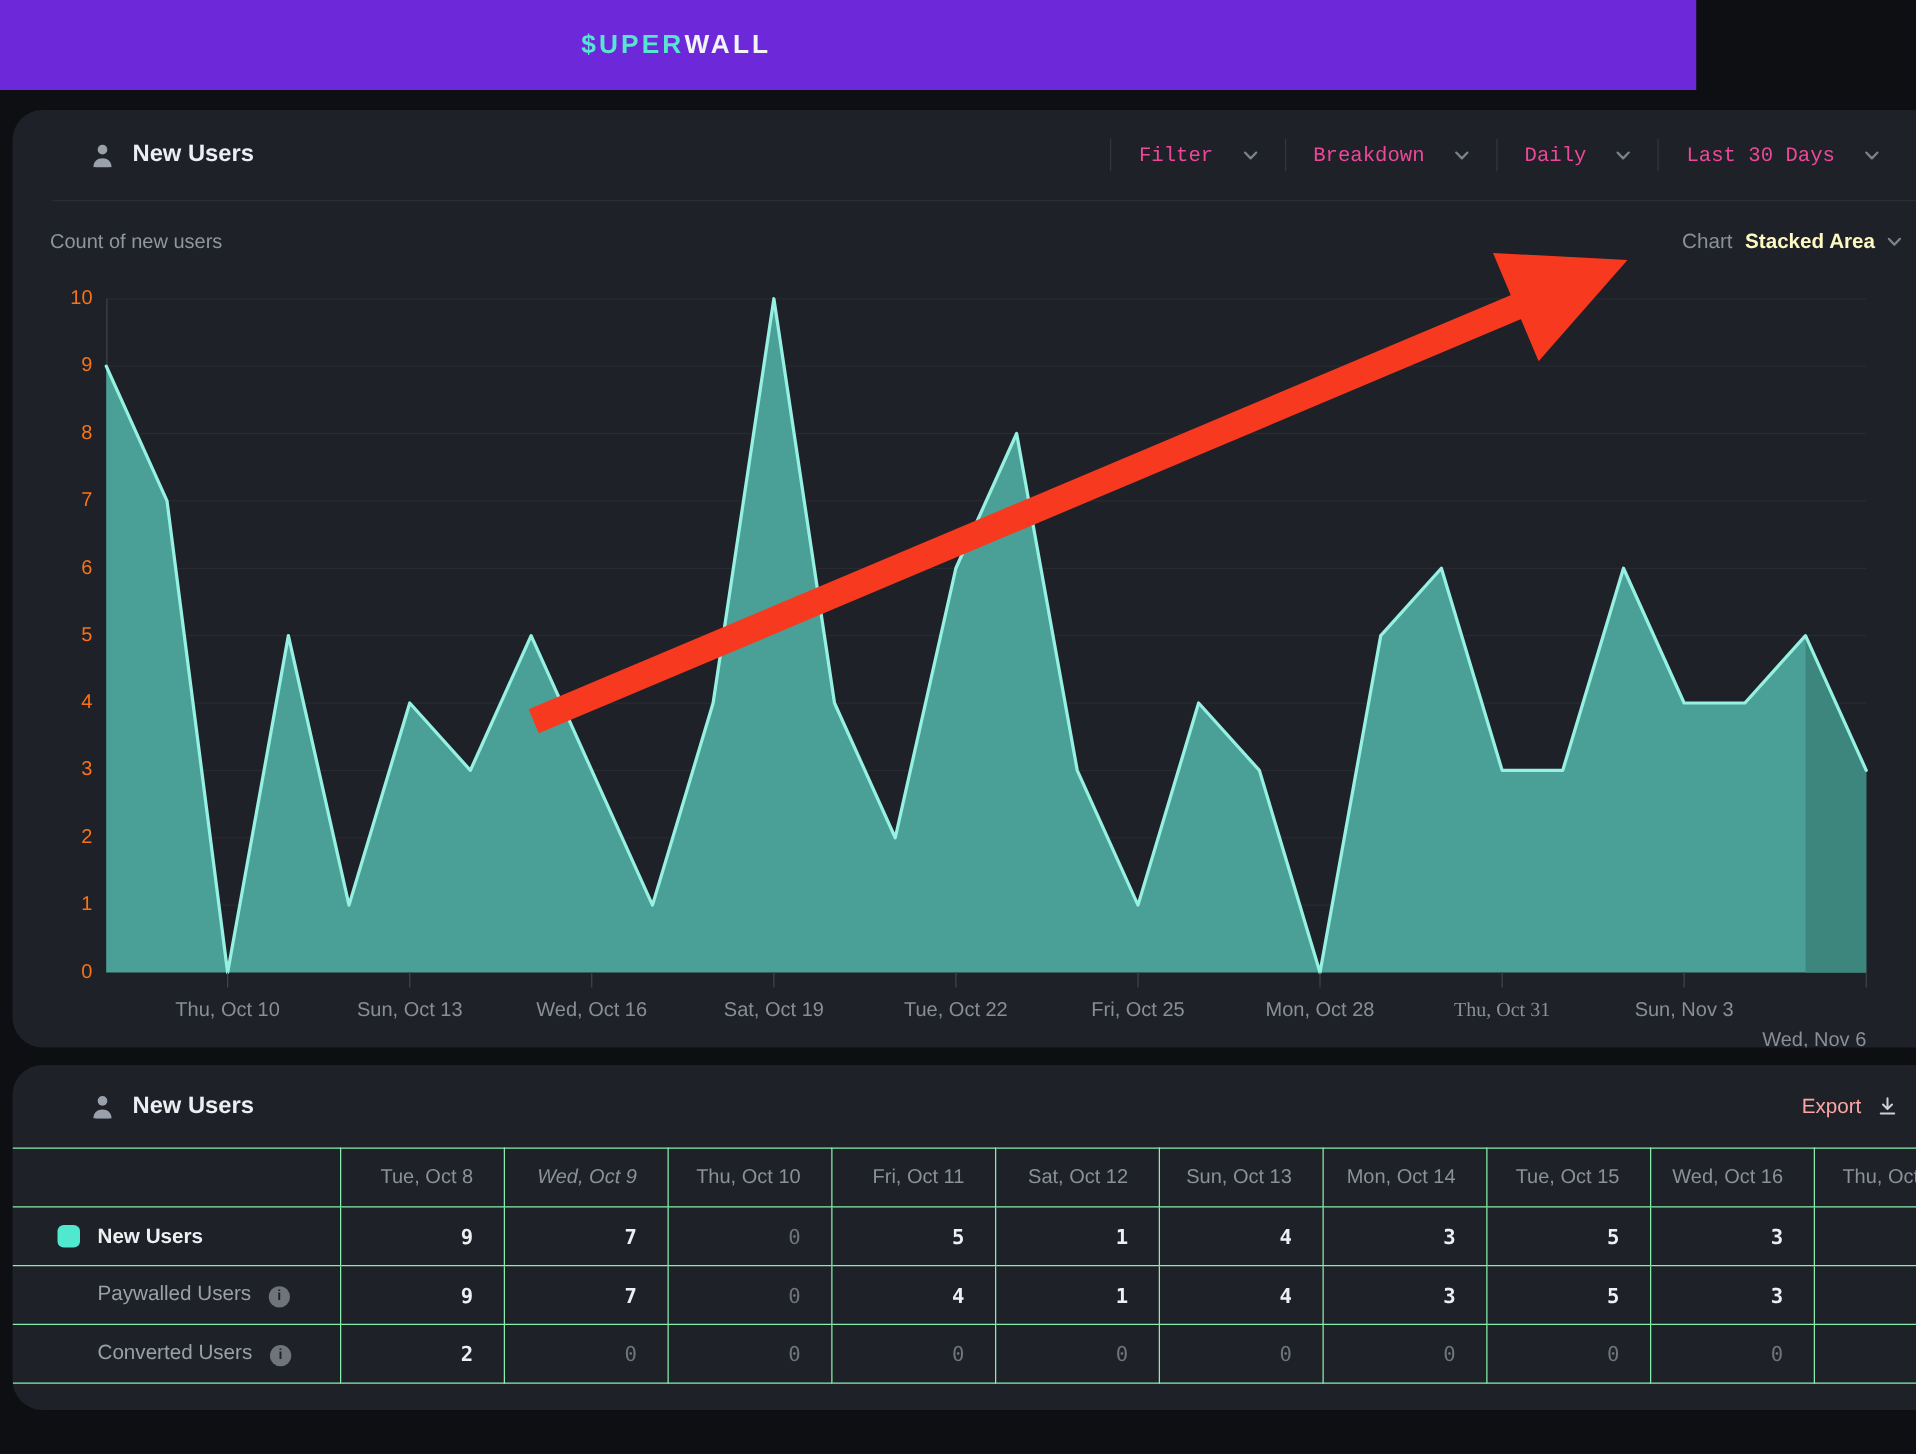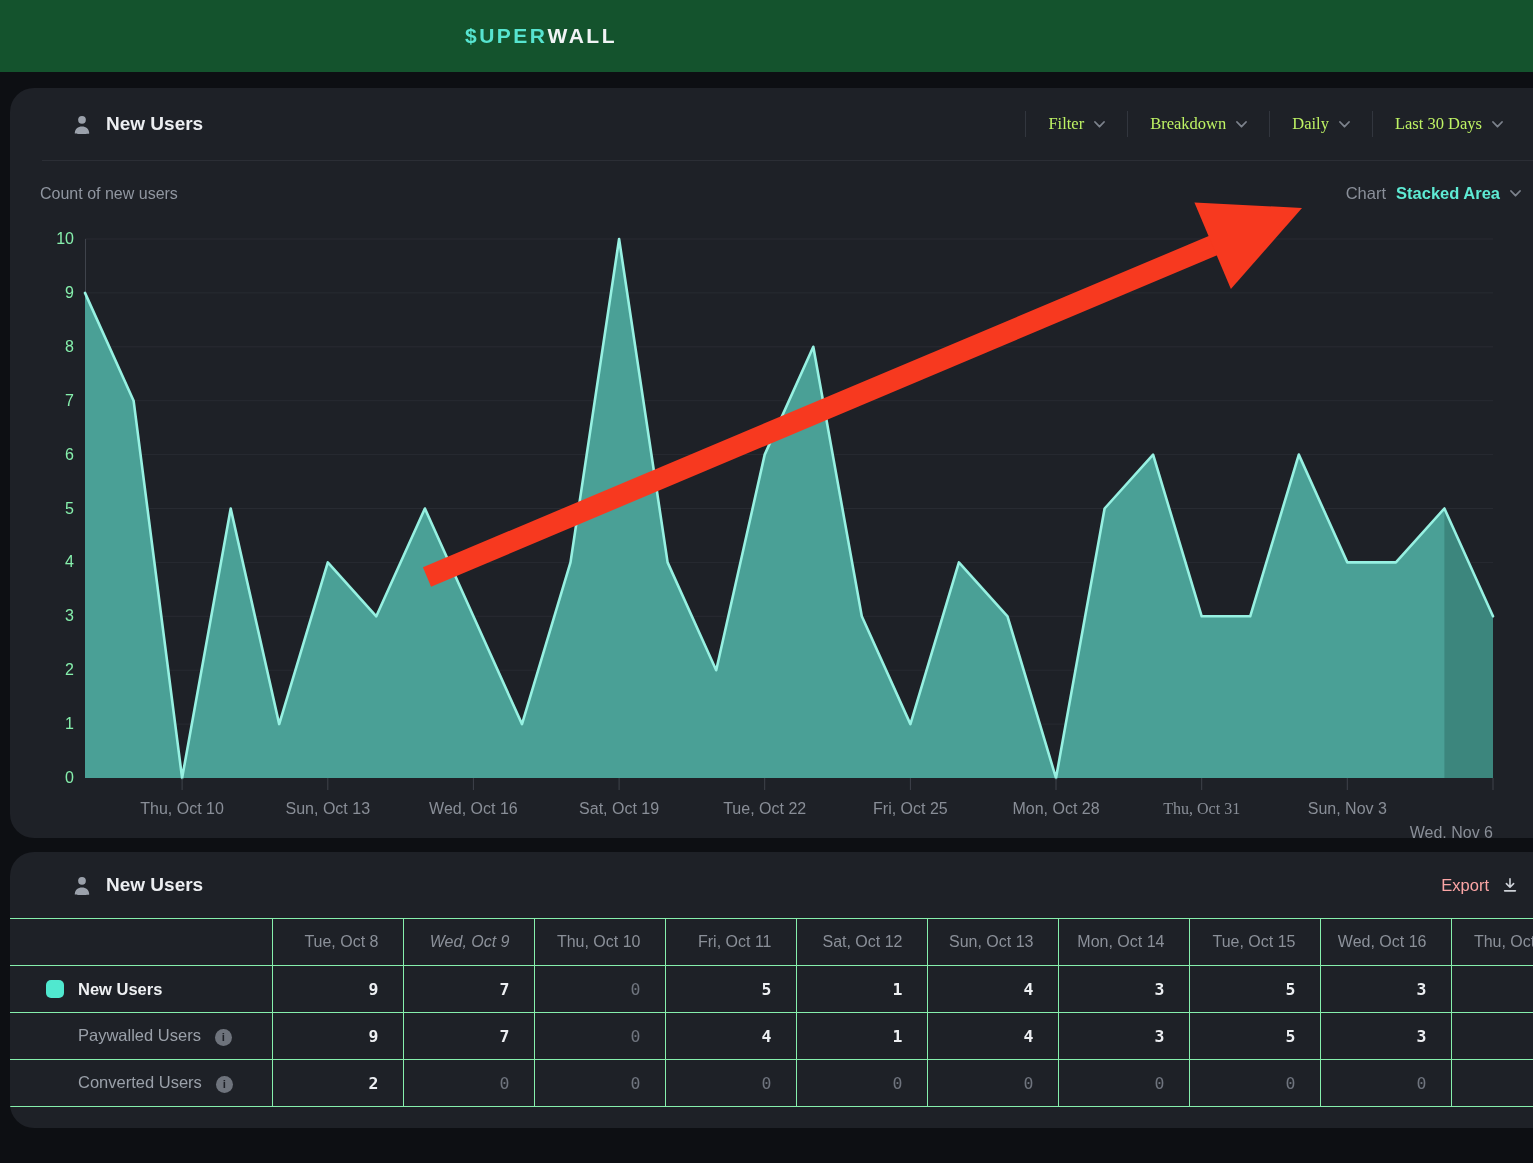--- a/index.html
+++ b/index.html
@@ -2,49 +2,49 @@
 <html><head>
 <meta charset="utf-8">
 <style>
   html,body{margin:0;padding:0;}
   body{
     width:1533px;height:1163px;position:relative;overflow:hidden;
     background:#0d0f13;
     font-family:"Liberation Sans",sans-serif;
     -webkit-font-smoothing:antialiased;
   }
-  .topbar{position:absolute;left:0;top:0;width:1533px;height:72px;background:#14532d;}
+  .topbar{position:absolute;left:0;top:0;width:1357px;height:72px;background:#6d28d9;}
   .logo{position:absolute;left:465px;top:0;height:72px;display:flex;align-items:center;
     font-size:21px;font-weight:700;letter-spacing:2.5px;color:#f1f3f5;}
   .logo .accent{color:#57e4d0;}
 
   .panel{position:absolute;left:10px;width:1513px;background:#1e2127;border-radius:24px;overflow:hidden;padding-left:32px;}
   #chartPanel{top:88px;height:750px;}
   #tablePanel{top:852px;height:276px;}
 
   .phead{display:flex;align-items:center;justify-content:space-between;padding:0 30px;}
   #chartPanel .phead{height:72px;border-bottom:1px solid #2b2e35;}
   #tablePanel .phead{height:66px;}
   .ptitle{display:flex;align-items:center;gap:14px;font-size:19px;font-weight:700;color:#eceef1;}
 
   .controls{display:flex;align-items:center;}
   .vdiv{width:1px;height:26px;background:#32363e;}
-  .ctrl{display:flex;align-items:center;gap:10px;background:none;border:none;cursor:pointer;
-    color:#bef264;font-size:16.5px;font-family:Liberation Serif, serif;padding:0 22px;white-space:nowrap;}
+  .ctrl{display:flex;align-items:center;gap:24px;background:none;border:none;cursor:pointer;
+    color:#ec4899;font-size:16.5px;font-family:Liberation Mono, monospace;padding:0 22px;white-space:nowrap;}
 
   .sub{position:absolute;left:30px;top:97px;font-size:16px;color:#9096a0;}
   .chartsel{position:absolute;right:28px;top:95px;display:flex;align-items:center;gap:10px;
     background:none;border:none;cursor:pointer;font-family:inherit;font-size:16.5px;}
   .chartsel .k{color:#8a8f99;}
-  .chartsel .v{color:#5eead4;font-weight:700;}
+  .chartsel .v{color:#fef9c3;font-weight:700;}
 
   .plotwrap{position:absolute;left:75px;top:136px;width:1408px;height:610px;}
   svg.plot{position:absolute;left:0;top:0;overflow:visible;display:block;}
   .ylabels{position:absolute;left:0;top:136px;width:64px;height:566px;}
-  .ylabels span{position:absolute;left:0;right:0;text-align:right;font-size:16px;color:#86efac;line-height:20px;}
+  .ylabels span{position:absolute;left:0;right:0;text-align:right;font-size:16px;color:#f97316;line-height:20px;}
   .xlabels{position:absolute;left:0;top:576px;width:100%;height:24px;}
   .xlabels span{position:absolute;font-size:16px;color:#898e97;text-align:center;white-space:nowrap;}
 
   .arrowlayer{position:absolute;left:0;top:0;z-index:40;pointer-events:none;}
 
   .export{display:flex;align-items:center;gap:12px;background:none;border:none;cursor:pointer;
     color:#fca5a5;font-size:16.5px;font-family:inherit;}
 
   .tablewrap{position:absolute;left:0;top:66px;width:1572px;}
   table{border-collapse:collapse;table-layout:fixed;width:1572px;}

